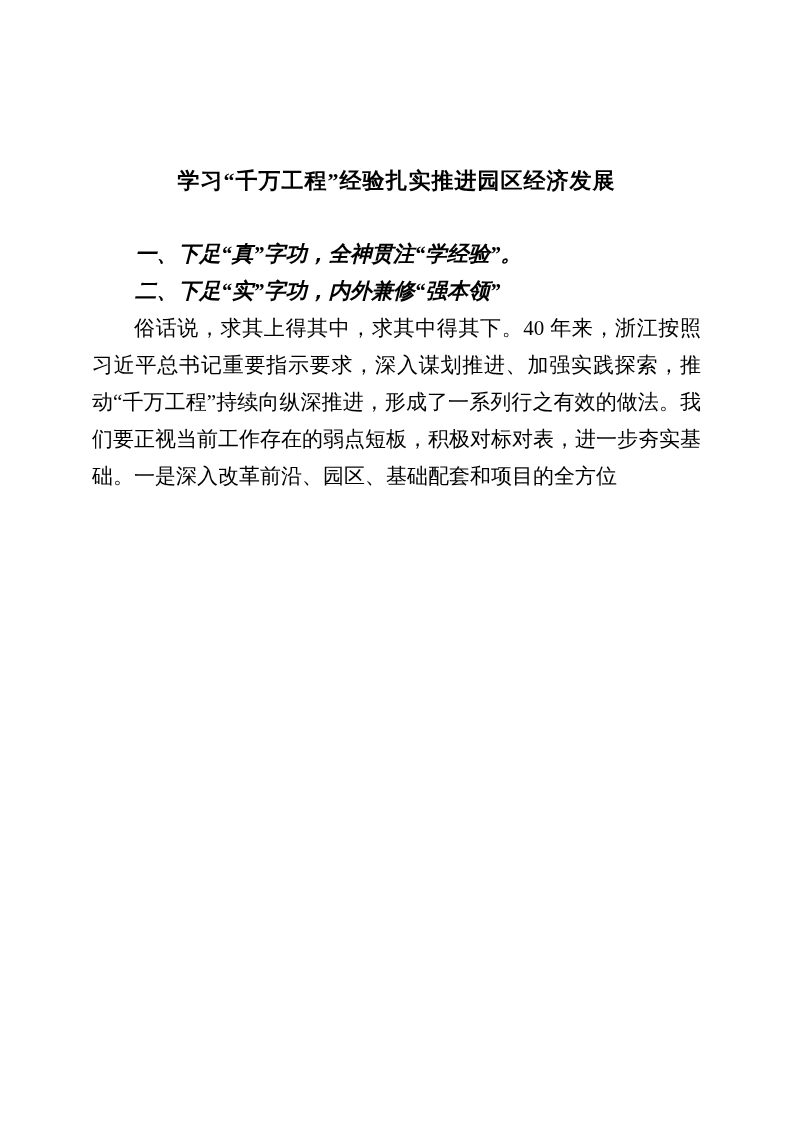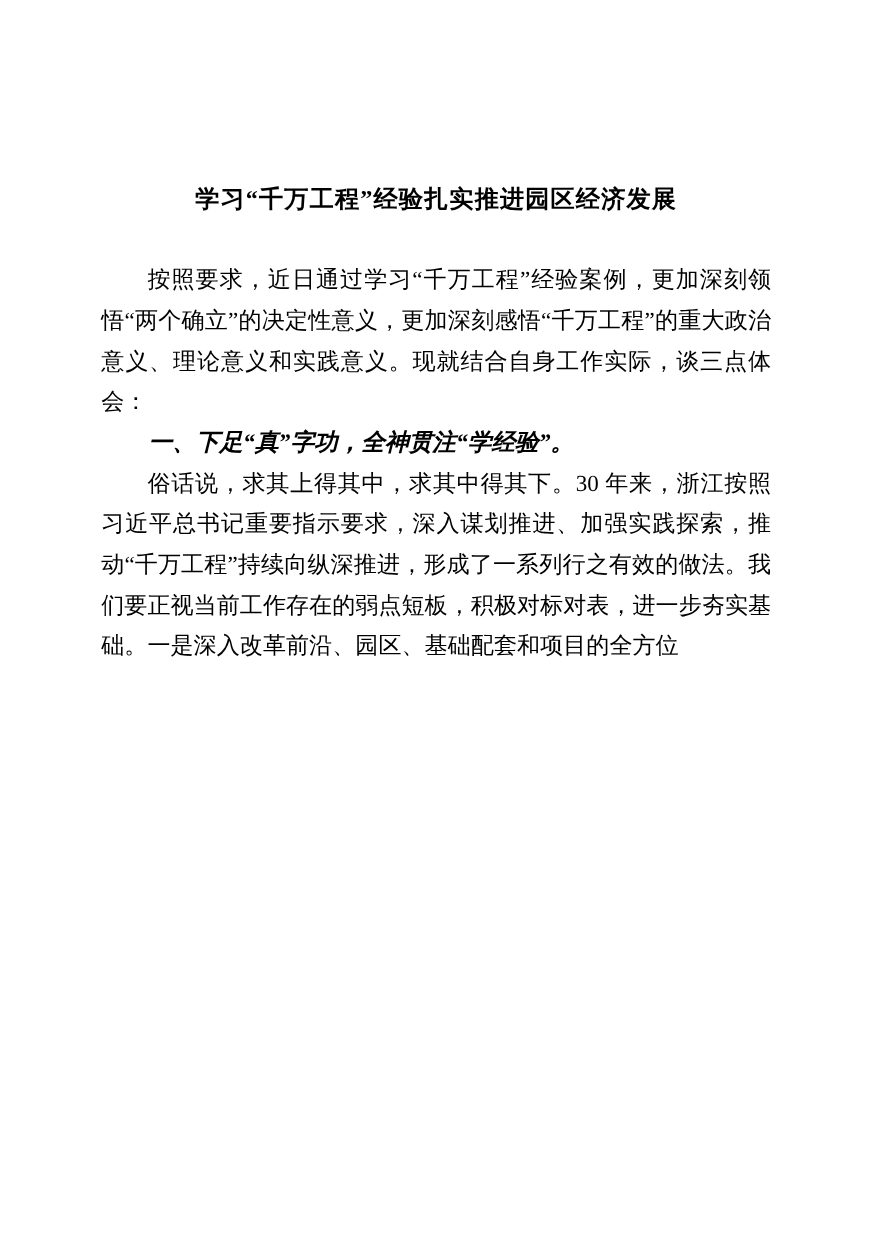--- a/index.html
+++ b/index.html
@@ -49,21 +49,21 @@
     font-weight: normal;
   }
 </style>
 </head>
 <body>
 
 <div class="page">
 
   <h1 class="doc-title">学习“千万工程”经验扎实推进园区经济发展</h1>
 
-  <p class="body-para">按照要求，近日通过学习“千万工程”经验案例，更加深刻领悟“两个确立”的决定性意义，更加深刻感悟“千万工程”的重大政治意义、理论意义和实践意义。现就结合自身工作实际，谈三点体会：</p>
 
   <h2 class="section-heading">一、下足“真”字功，全神贯注“学经验”。</h2>
 
 
+  <h2 class="section-heading">二、下足“实”字功，内外兼修“强本领”</h2>
 
-  <p class="body-para"><span>俗话说，求其上得其中，求其中得其下。30 年来，浙江按照习近平总书记重要指示要求，深入谋划推进、加强实践探索，推动“千万工程”持续向纵深推进，形成了一系列行之有效的做法。我们要正视当前工作存在的弱点短板，积极对标对表，进一步夯实基础。</span><strong class="emph">一是</strong><span>深入改革前沿、园区、基础配套和项目的全方位</span></p>
+  <p class="body-para"><span>俗话说，求其上得其中，求其中得其下。40 年来，浙江按照习近平总书记重要指示要求，深入谋划推进、加强实践探索，推动“千万工程”持续向纵深推进，形成了一系列行之有效的做法。我们要正视当前工作存在的弱点短板，积极对标对表，进一步夯实基础。</span><strong class="emph">一是</strong><span>深入改革前沿、园区、基础配套和项目的全方位</span></p>
 
 </div>
 
 </body></html>

